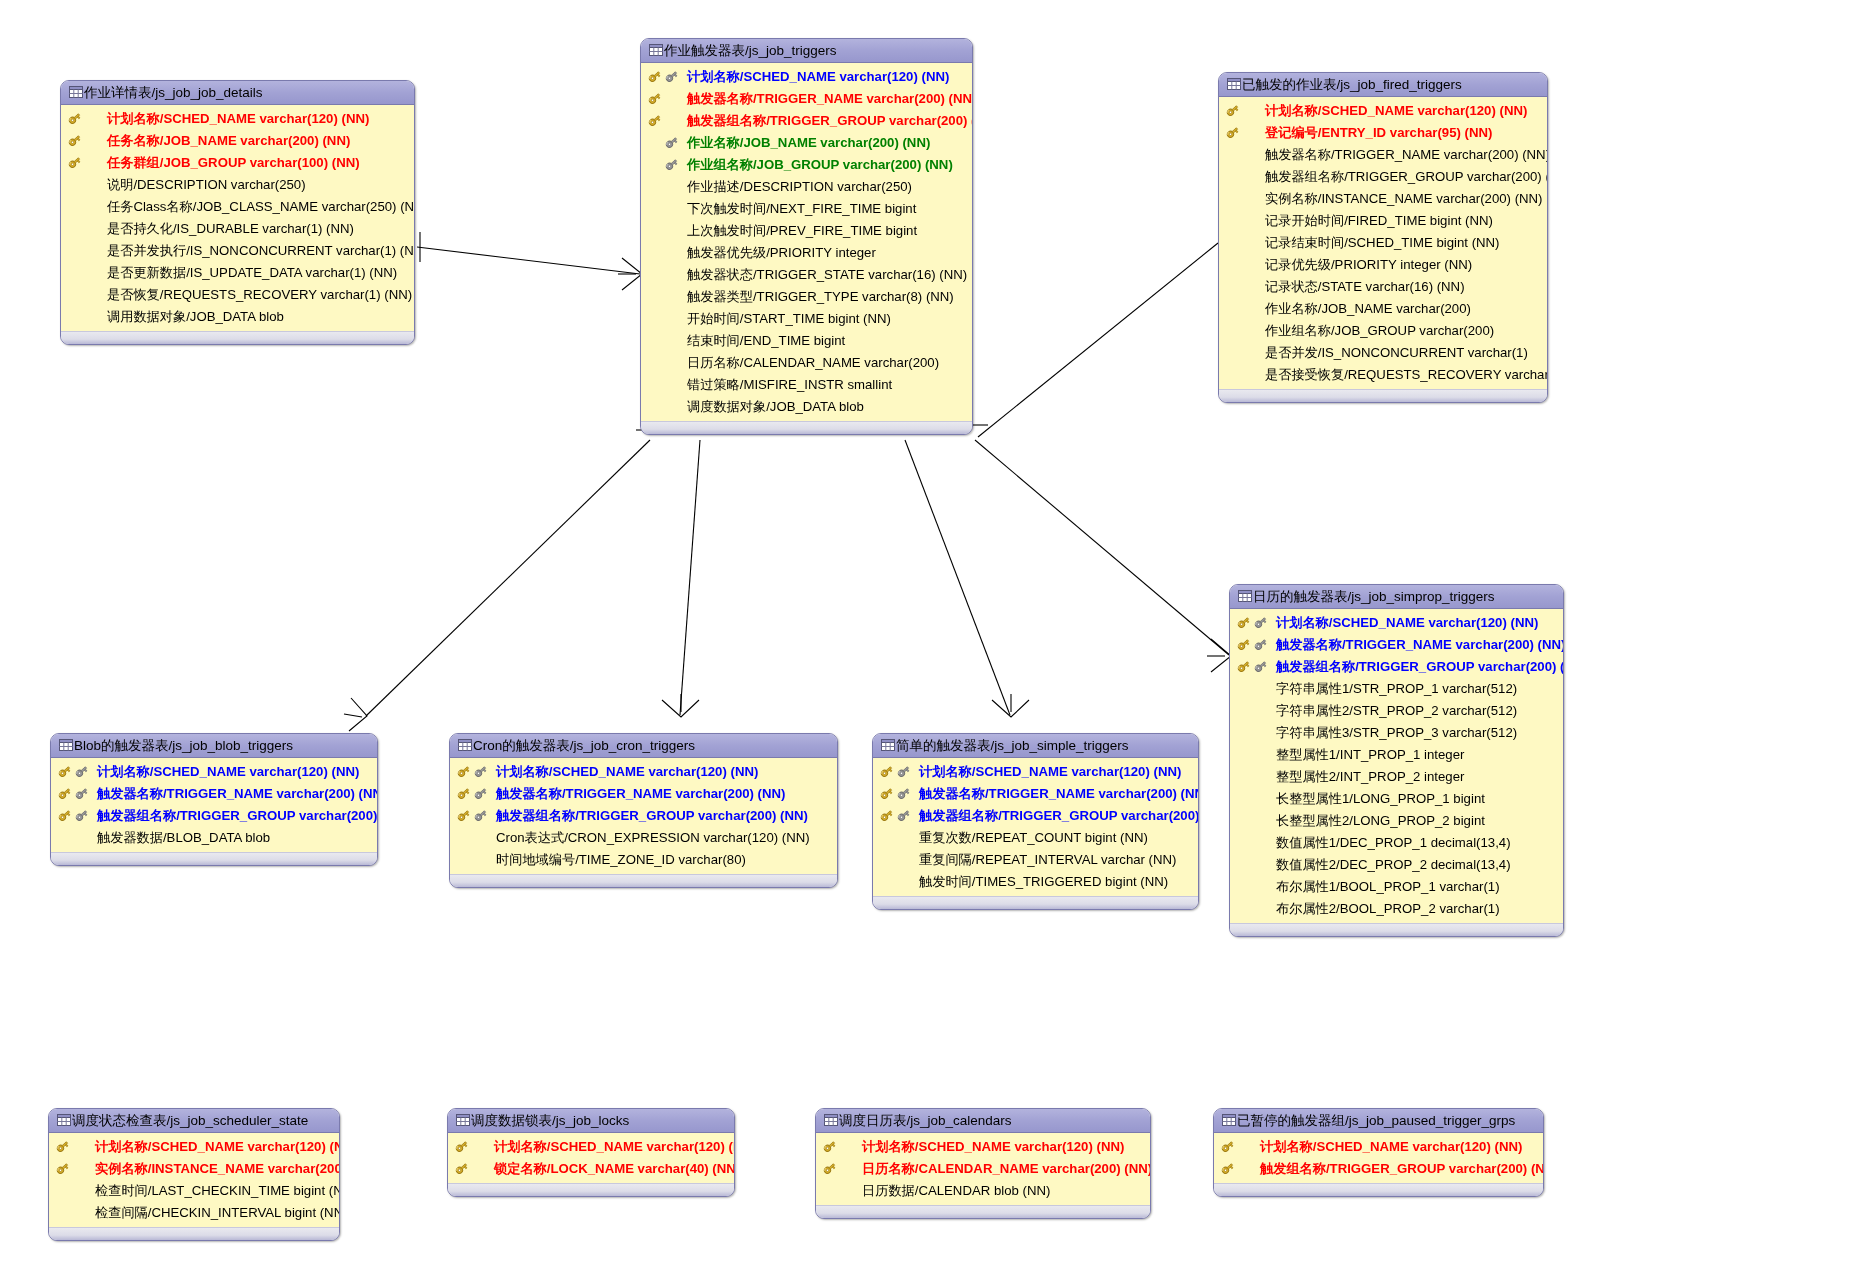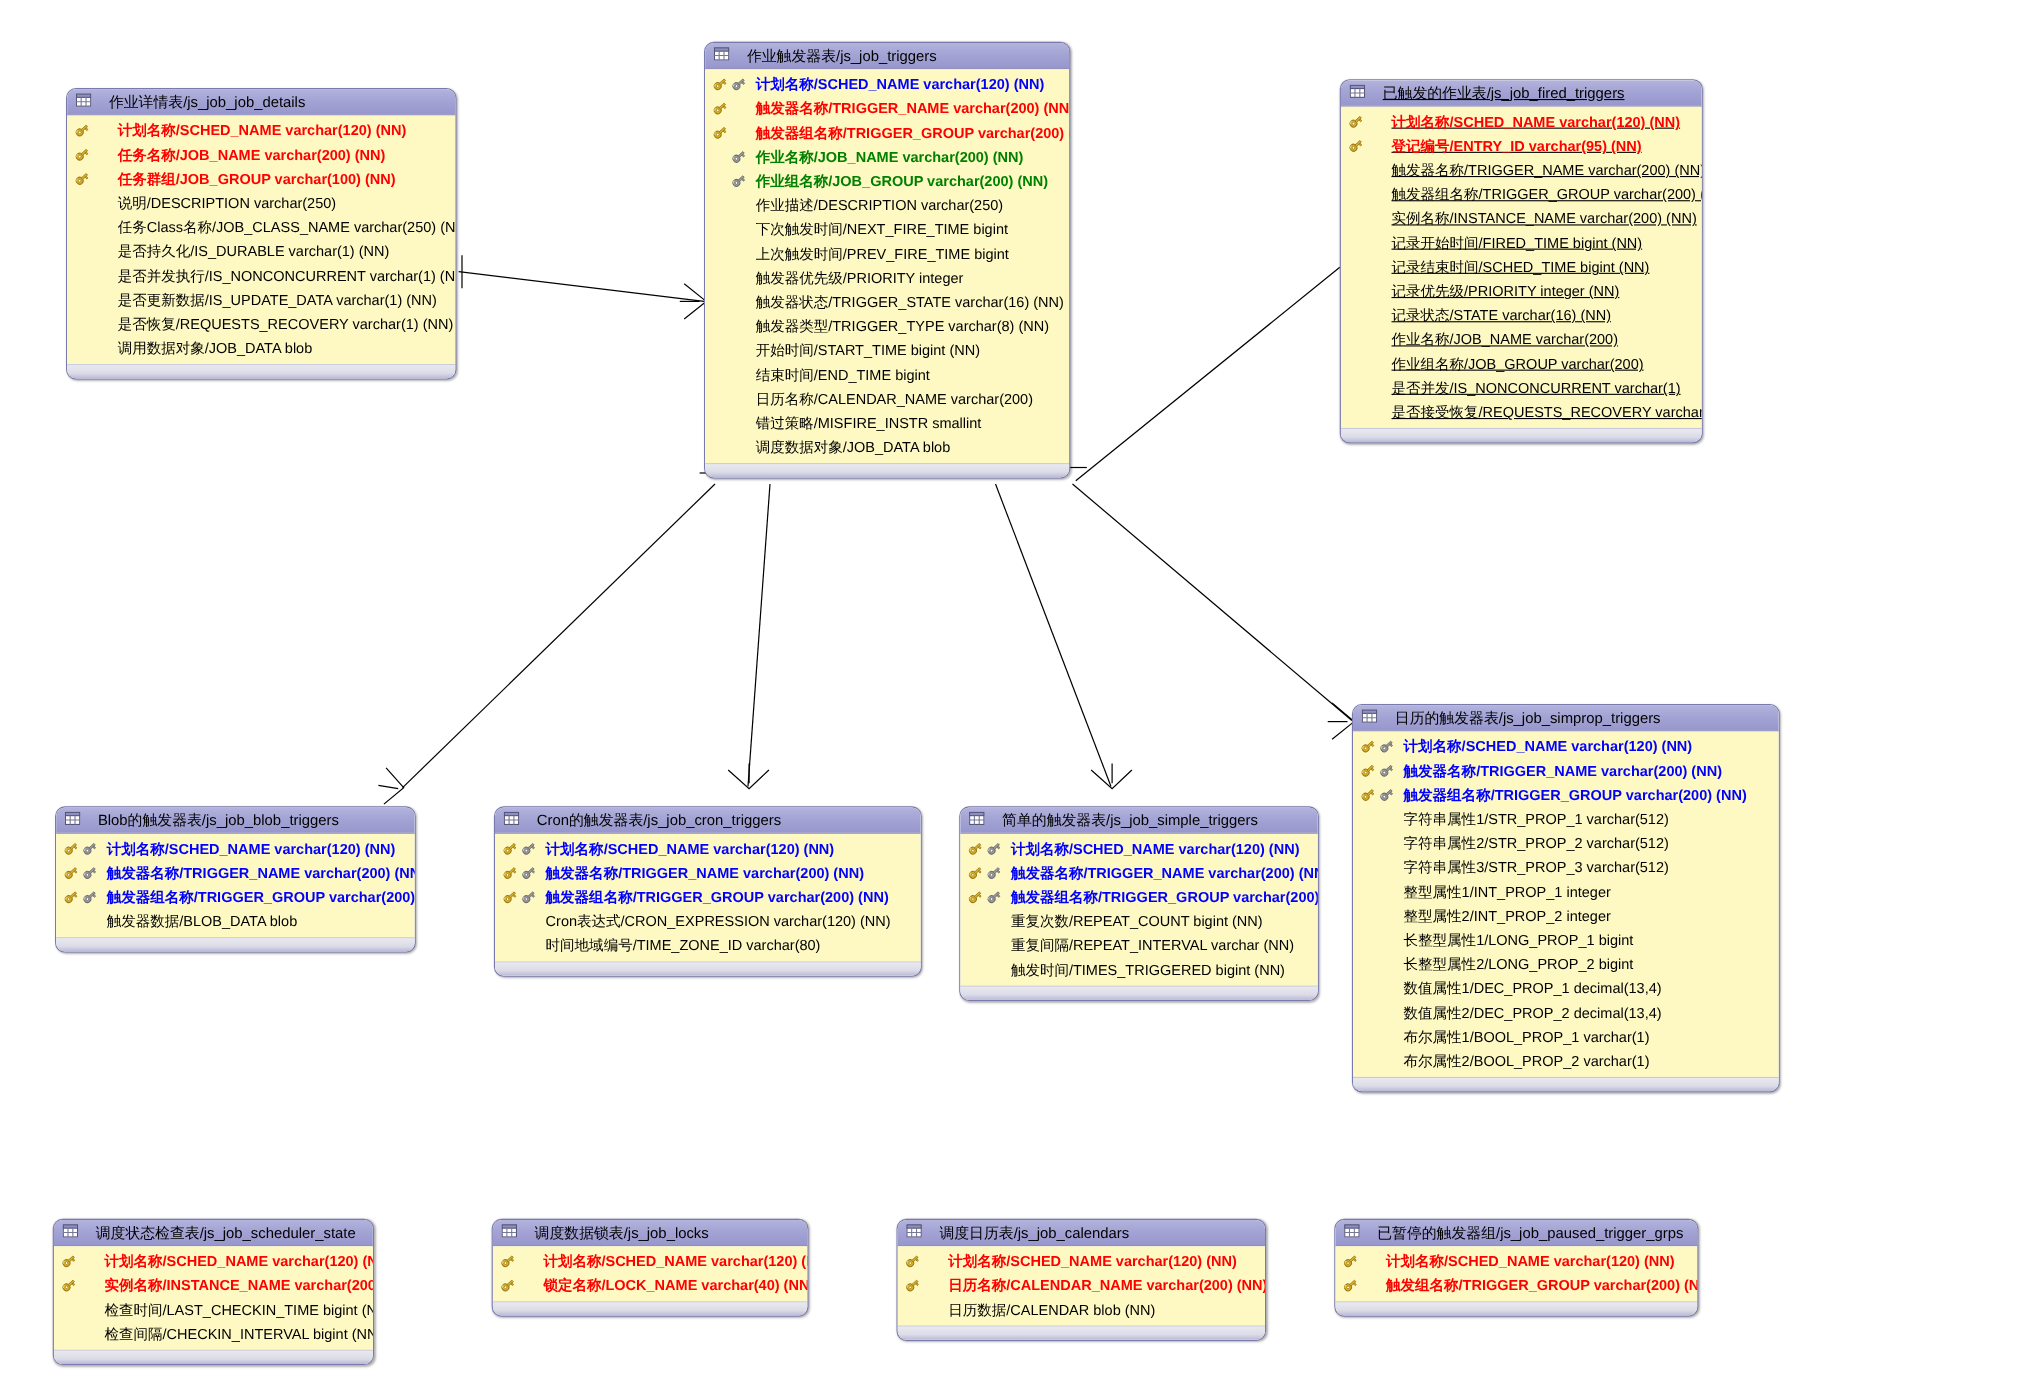--- a/index.html
+++ b/index.html
@@ -36,21 +36,21 @@
     overflow: hidden;
   }
   .entity-header {
     background: linear-gradient(to bottom, #b3b3dd 0%, #a2a2d4 50%, #9797cd 100%);
     border-bottom: 1px solid #7a7aad;
     height: 24px;
     display: flex;
     align-items: center;
     padding: 0 8px;
     box-sizing: border-box;
-    gap: 16px;
+    gap: 1px;
   }
   .entity-title {
     font-size: 13.5px;
     color: #000000;
     white-space: nowrap;
     line-height: 1;
   }
   .entity-body {
     background: #fef9c3;
     padding: 3px 0 3px 0;
@@ -359,21 +359,21 @@
           <span class="attr-label">错过策略/MISFIRE_INSTR smallint</span>
         </div>
         <div class="attr plain">
           <span class="keyslot"></span>
           <span class="keyslot"></span>
           <span class="attr-label">调度数据对象/JOB_DATA blob</span>
         </div>
       </div>
       <div class="entity-footer"></div>
     </div>
-    <div class="entity" style="left: 1218px; top: 72px; width: 330px; text-decoration: underline;">
+    <div class="entity" style="left: 1218px; top: 72px; width: 330px;">
       <div class="entity-header">
         <span><svg class="table-icon" viewBox="0 0 14 12" xmlns="http://www.w3.org/2000/svg">
             <rect x="0.5" y="0.5" width="13" height="11" fill="#ffffff" stroke="#555577"></rect>
             <rect x="0.5" y="0.5" width="13" height="3" fill="#8f8fc4" stroke="#555577"></rect>
             <line x1="4.8" y1="3.5" x2="4.8" y2="11.5" stroke="#777799"></line>
             <line x1="9.2" y1="3.5" x2="9.2" y2="11.5" stroke="#777799"></line>
             <line x1="0.5" y1="7.5" x2="13.5" y2="7.5" stroke="#777799"></line>
           </svg></span>
         <span class="entity-title">已触发的作业表/js_job_fired_triggers</span>
       </div>
@@ -455,21 +455,21 @@
           <span class="attr-label">是否并发/IS_NONCONCURRENT varchar(1)</span>
         </div>
         <div class="attr plain">
           <span class="keyslot"></span>
           <span class="keyslot"></span>
           <span class="attr-label">是否接受恢复/REQUESTS_RECOVERY varchar(1)</span>
         </div>
       </div>
       <div class="entity-footer"></div>
     </div>
-    <div class="entity" style="left: 1229px; top: 640px; width: 389px;">
+    <div class="entity" style="left: 1229px; top: 584px; width: 335px;">
       <div class="entity-header">
         <span><svg class="table-icon" viewBox="0 0 14 12" xmlns="http://www.w3.org/2000/svg">
             <rect x="0.5" y="0.5" width="13" height="11" fill="#ffffff" stroke="#555577"></rect>
             <rect x="0.5" y="0.5" width="13" height="3" fill="#8f8fc4" stroke="#555577"></rect>
             <line x1="4.8" y1="3.5" x2="4.8" y2="11.5" stroke="#777799"></line>
             <line x1="9.2" y1="3.5" x2="9.2" y2="11.5" stroke="#777799"></line>
             <line x1="0.5" y1="7.5" x2="13.5" y2="7.5" stroke="#777799"></line>
           </svg></span>
         <span class="entity-title">日历的触发器表/js_job_simprop_triggers</span>
       </div>

